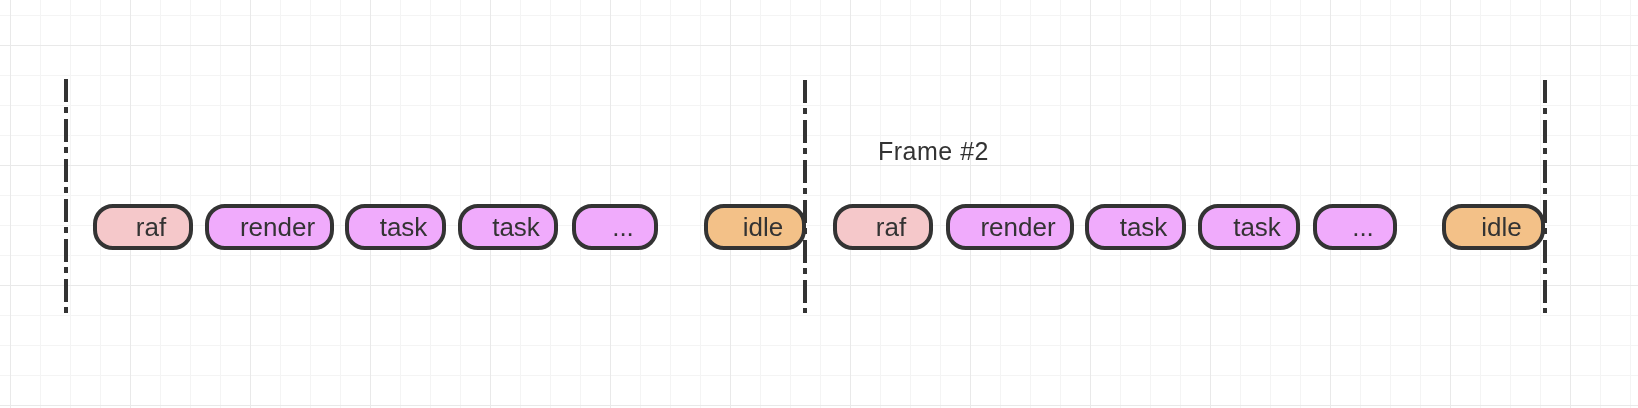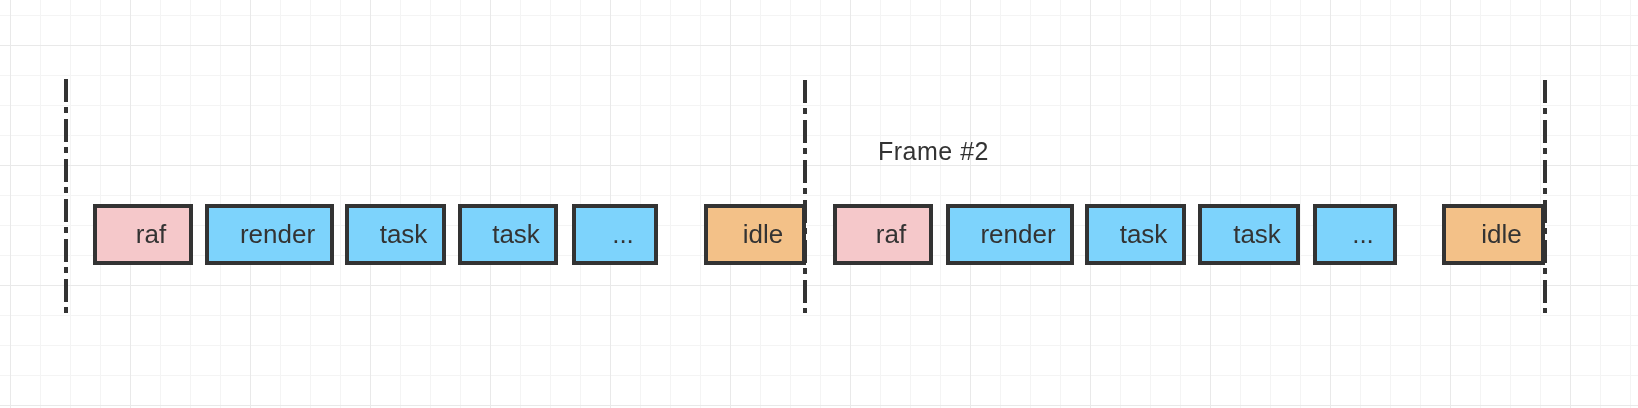--- a/index.html
+++ b/index.html
@@ -25,33 +25,33 @@
     line-height: 30px;
     color: #333333;
     letter-spacing: 0.5px;
     white-space: nowrap;
   }
   .frame1-label { left: 94px; }
   .frame2-label { left: 862px; margin-left: 16px; }
   .block {
     position: absolute;
     top: 204px;
-    height: 61px;
+    height: 46px;
     border: 4px solid #333333;
-    border-radius: 0;
+    border-radius: 20px;
     display: flex;
     align-items: center;
     justify-content: center;
     font-size: 26px;
     color: #333333;
     white-space: nowrap;
     padding-left: 16px;
   }
   .block-raf  { background: #f5c8ca; }
-  .block-task { background: #7dd3fc; text-align: right; }
+  .block-task { background: #f0abfc; text-align: right; }
   .block-idle { background: #f3c188; margin-left: 32px; }
   .watermark {
     position: absolute;
     right: 8px;
     bottom: 7px;
     font-size: 17px;
     font-weight: bold;
     color: #3f3f3f;
     letter-spacing: 1px;
     text-shadow:

